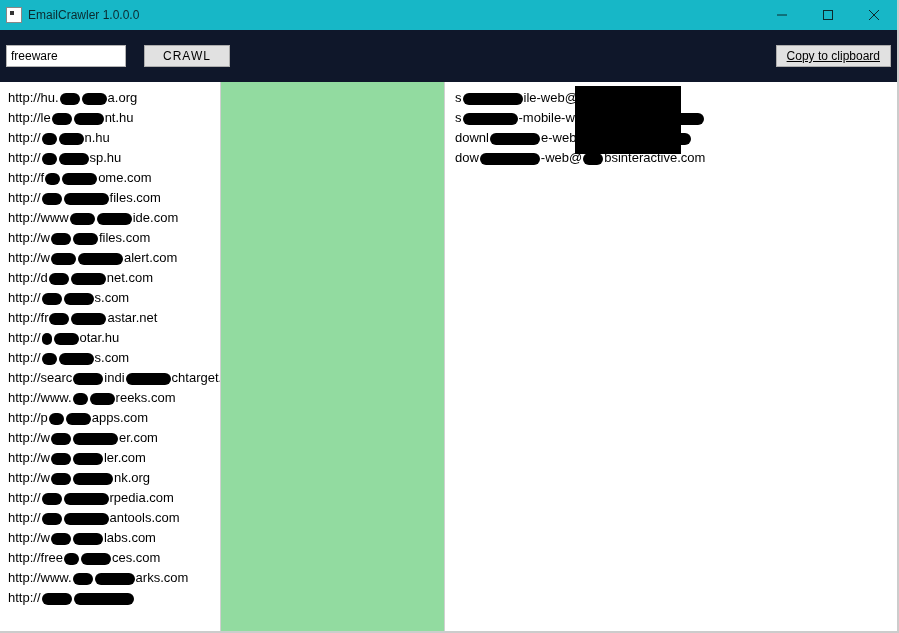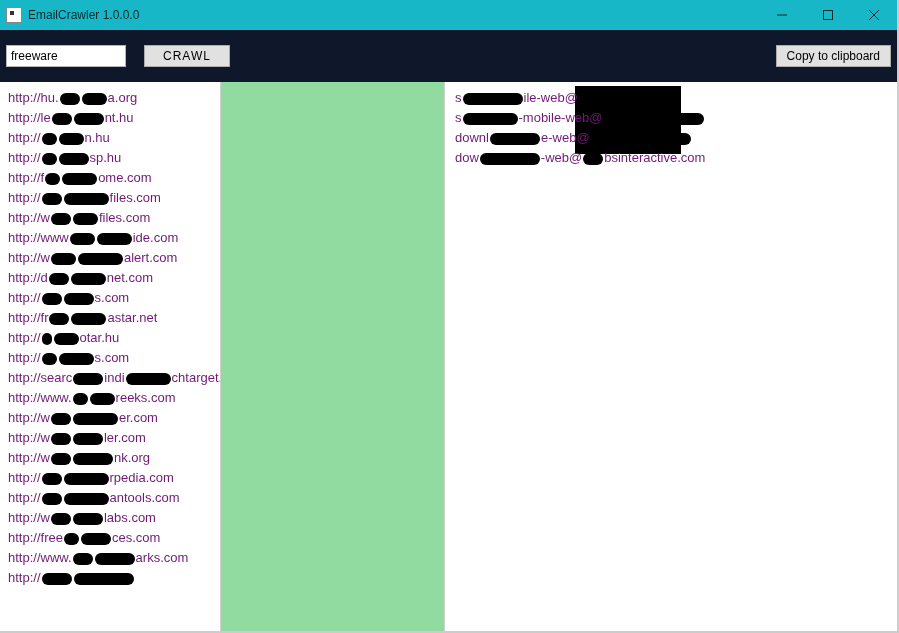--- a/index.html
+++ b/index.html
@@ -66,21 +66,21 @@
   .crawl-btn, .copy-btn {
     height: 22px;
     padding: 0 18px;
     border: 1px solid #adadad;
     background: #e1e1e1;
     font-size: 12px;
     font-family: inherit;
     cursor: default;
   }
   .crawl-btn { letter-spacing: 1px; }
-  .copy-btn { margin-left: auto; padding: 0 10px; }
+  .copy-btn { margin-left: auto; padding: 0 10px; text-decoration: underline; }
 
   .content {
     display: flex;
     height: calc(633px - 30px - 52px);
     width: 100%;
   }
   .left-panel {
     width: 220px;
     overflow-y: auto;
     padding: 6px 0 6px 8px;
@@ -92,21 +92,21 @@
     border-left: 1px solid #d0d0d0;
     border-right: 1px solid #d0d0d0;
   }
   .right-panel {
     flex: 1;
     padding: 6px 0 6px 10px;
     overflow-y: auto;
     position: relative;
   }
   .url-item, .email-item {
-    color: #701a75;
+    color: #000000;
     font-size: 13px;
     line-height: 20px;
     white-space: nowrap;
     position: relative;
   }
 
   
   .redact {
     display: inline-block;
     background: #000;
@@ -153,30 +153,31 @@
 </div>
 
 <div class="content">
   <div class="left-panel" id="url-list">
       <div class="url-item">http://hu.<span class="redact" style="width:20px"></span><span class="redact" style="width:25px"></span>a.org</div>
       <div class="url-item">http://le<span class="redact" style="width:20px"></span><span class="redact" style="width:30px"></span>nt.hu</div>
       <div class="url-item">http://<span class="redact" style="width:15px"></span><span class="redact" style="width:25px"></span>n.hu</div>
       <div class="url-item">http://<span class="redact" style="width:15px"></span><span class="redact" style="width:30px"></span>sp.hu</div>
       <div class="url-item">http://f<span class="redact" style="width:15px"></span><span class="redact" style="width:35px"></span>ome.com</div>
       <div class="url-item">http://<span class="redact" style="width:20px"></span><span class="redact" style="width:45px"></span>files.com</div>
+      <div class="url-item">http://www<span class="redact" style="width:25px"></span><span class="redact" style="width:35px"></span>ide.com</div>
       <div class="url-item">http://w<span class="redact" style="width:20px"></span><span class="redact" style="width:25px"></span>files.com</div>
-      <div class="url-item">http://www<span class="redact" style="width:25px"></span><span class="redact" style="width:35px"></span>ide.com</div>
       <div class="url-item">http://w<span class="redact" style="width:25px"></span><span class="redact" style="width:45px"></span>alert.com</div>
       <div class="url-item">http://d<span class="redact" style="width:20px"></span><span class="redact" style="width:35px"></span>net.com</div>
       <div class="url-item">http://<span class="redact" style="width:20px"></span><span class="redact" style="width:30px"></span>s.com</div>
       <div class="url-item">http://fr<span class="redact" style="width:20px"></span><span class="redact" style="width:35px"></span>astar.net</div>
       <div class="url-item">http://<span class="redact" style="width:10px"></span><span class="redact" style="width:25px"></span>otar.hu</div>
       <div class="url-item">http://<span class="redact" style="width:15px"></span><span class="redact" style="width:35px"></span>s.com</div>
       <div class="url-item">http://searc<span class="redact" style="width:30px"></span>indi<span class="redact" style="width:45px"></span>chtarget.com</div>
       <div class="url-item">http://www.<span class="redact" style="width:15px"></span><span class="redact" style="width:25px"></span>reeks.com</div>
+      <div class="url-item">http://p<span class="redact" style="width:15px"></span><span class="redact" style="width:25px"></span>apps.com</div>
       <div class="url-item">http://w<span class="redact" style="width:20px"></span><span class="redact" style="width:45px"></span>er.com</div>
       <div class="url-item">http://w<span class="redact" style="width:20px"></span><span class="redact" style="width:30px"></span>ler.com</div>
       <div class="url-item">http://w<span class="redact" style="width:20px"></span><span class="redact" style="width:40px"></span>nk.org</div>
       <div class="url-item">http://<span class="redact" style="width:20px"></span><span class="redact" style="width:45px"></span>rpedia.com</div>
       <div class="url-item">http://<span class="redact" style="width:20px"></span><span class="redact" style="width:45px"></span>antools.com</div>
       <div class="url-item">http://w<span class="redact" style="width:20px"></span><span class="redact" style="width:30px"></span>labs.com</div>
       <div class="url-item">http://free<span class="redact" style="width:15px"></span><span class="redact" style="width:30px"></span>ces.com</div>
       <div class="url-item">http://www.<span class="redact" style="width:20px"></span><span class="redact" style="width:40px"></span>arks.com</div>
       <div class="url-item">http://<span class="redact" style="width:30px"></span><span class="redact" style="width:60px"></span></div>
     </div>

